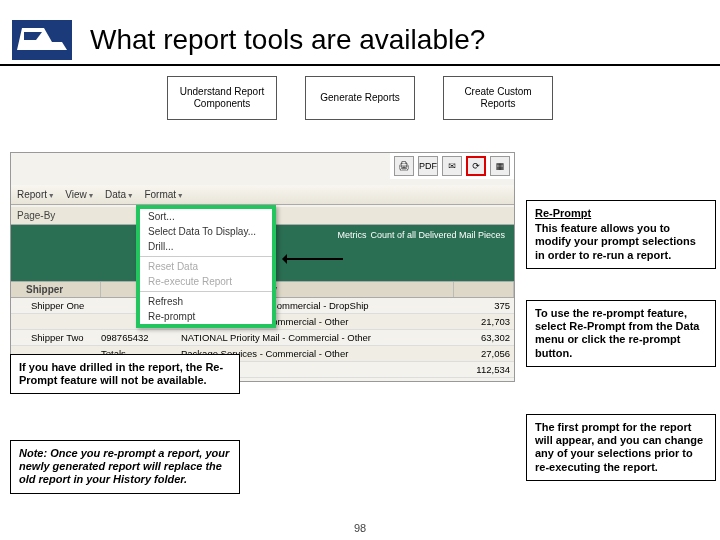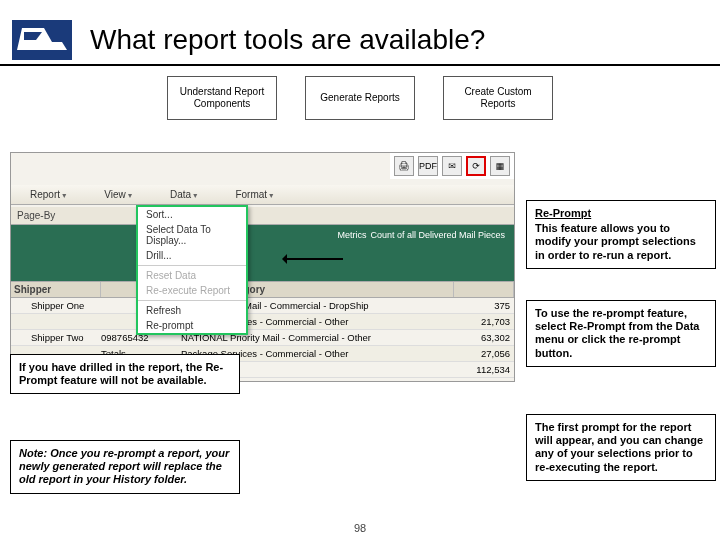--- a/index.html
+++ b/index.html
@@ -88,43 +88,43 @@
     left: 0;
     right: 0;
     height: 20px;
     background: linear-gradient(#f8f6f0,#e8e4d8);
     border-bottom: 1px solid #aaa;
     display: flex;
     align-items: center;
     font-size: 10px;
     color: #333;
   }
-  .menubar span { padding: 0 19px; }
+  .menubar span { padding: 0 6px; }
   .menubar .drop::after { content: " \25BE"; font-size: 8px; color: #666; }
   .pageby {
     position: absolute;
     top: 54px;
     left: 0;
     right: 0;
     height: 18px;
     background: #eae6da;
     border-bottom:1px solid #aaa;
     display:flex;
     align-items:center;
     font-size:10px;
     padding-left:6px;
     color:#444;
   }
   .dropdown {
     position: absolute;
     top: 52px;
     left: 125px;
-    width: 112px;
+    width: 140px;
     background: #fff;
-    border: 2px solid #22c55e;
+    border: 4px solid #22c55e;
     box-shadow: 2px 2px 4px rgba(0,0,0,.3);
     font-size: 10px;
     z-index: 5;
   }
   .dropdown div {
     padding: 2px 8px;
     color: #333;
   }
   .dropdown div.disabled { color: #aaa; }
   .dropdown hr { margin: 2px 0; border: none; border-top: 1px solid #ccc; }
@@ -153,21 +153,21 @@
     right:0;
     height:17px;
     background:#ddd8c8;
     border-top:1px solid #aaa;
     border-bottom:1px solid #aaa;
     display:flex;
     font-size:10px;
     color:#444;
     font-weight:bold;
   }
-  .colhead div { padding:2px 3px; border-right:1px solid #bbb; }
+  .colhead div { padding:2px 15px; border-right:1px solid #bbb; }
   .datarows {
     position:absolute;
     top:145px;
     left:0;
     right:0;
     font-size:9.5px;
   }
   .datarows .row { display:flex; border-bottom:1px solid #ddd; height:16px; align-items:center; }
   .datarows .row:nth-child(even){background:#f0eee4;}
   .c1 { width:90px; padding-left:20px; }

